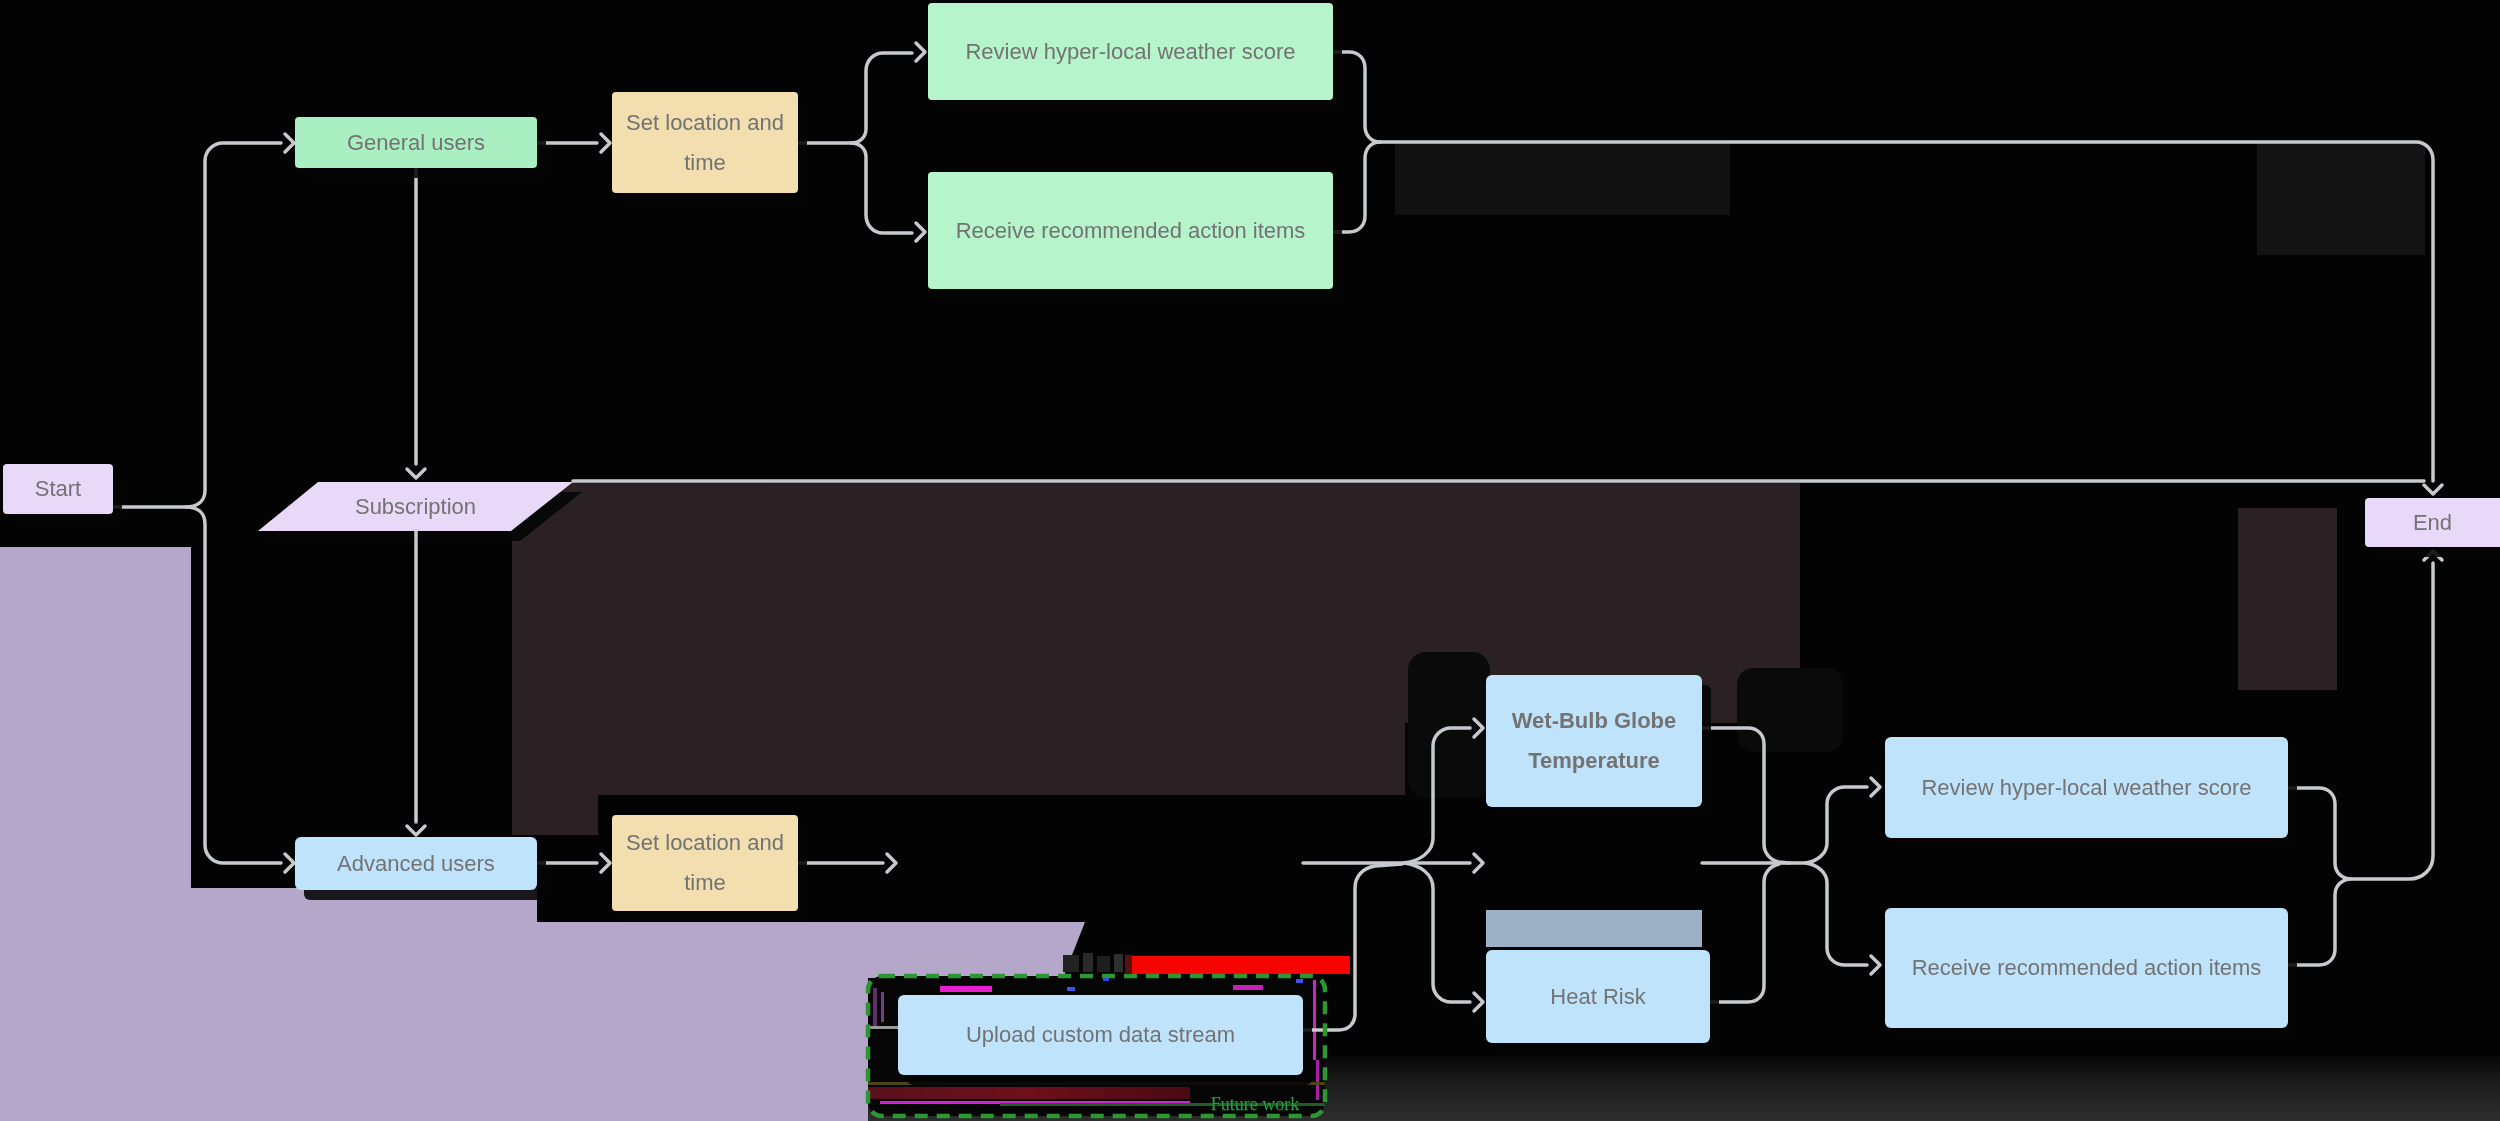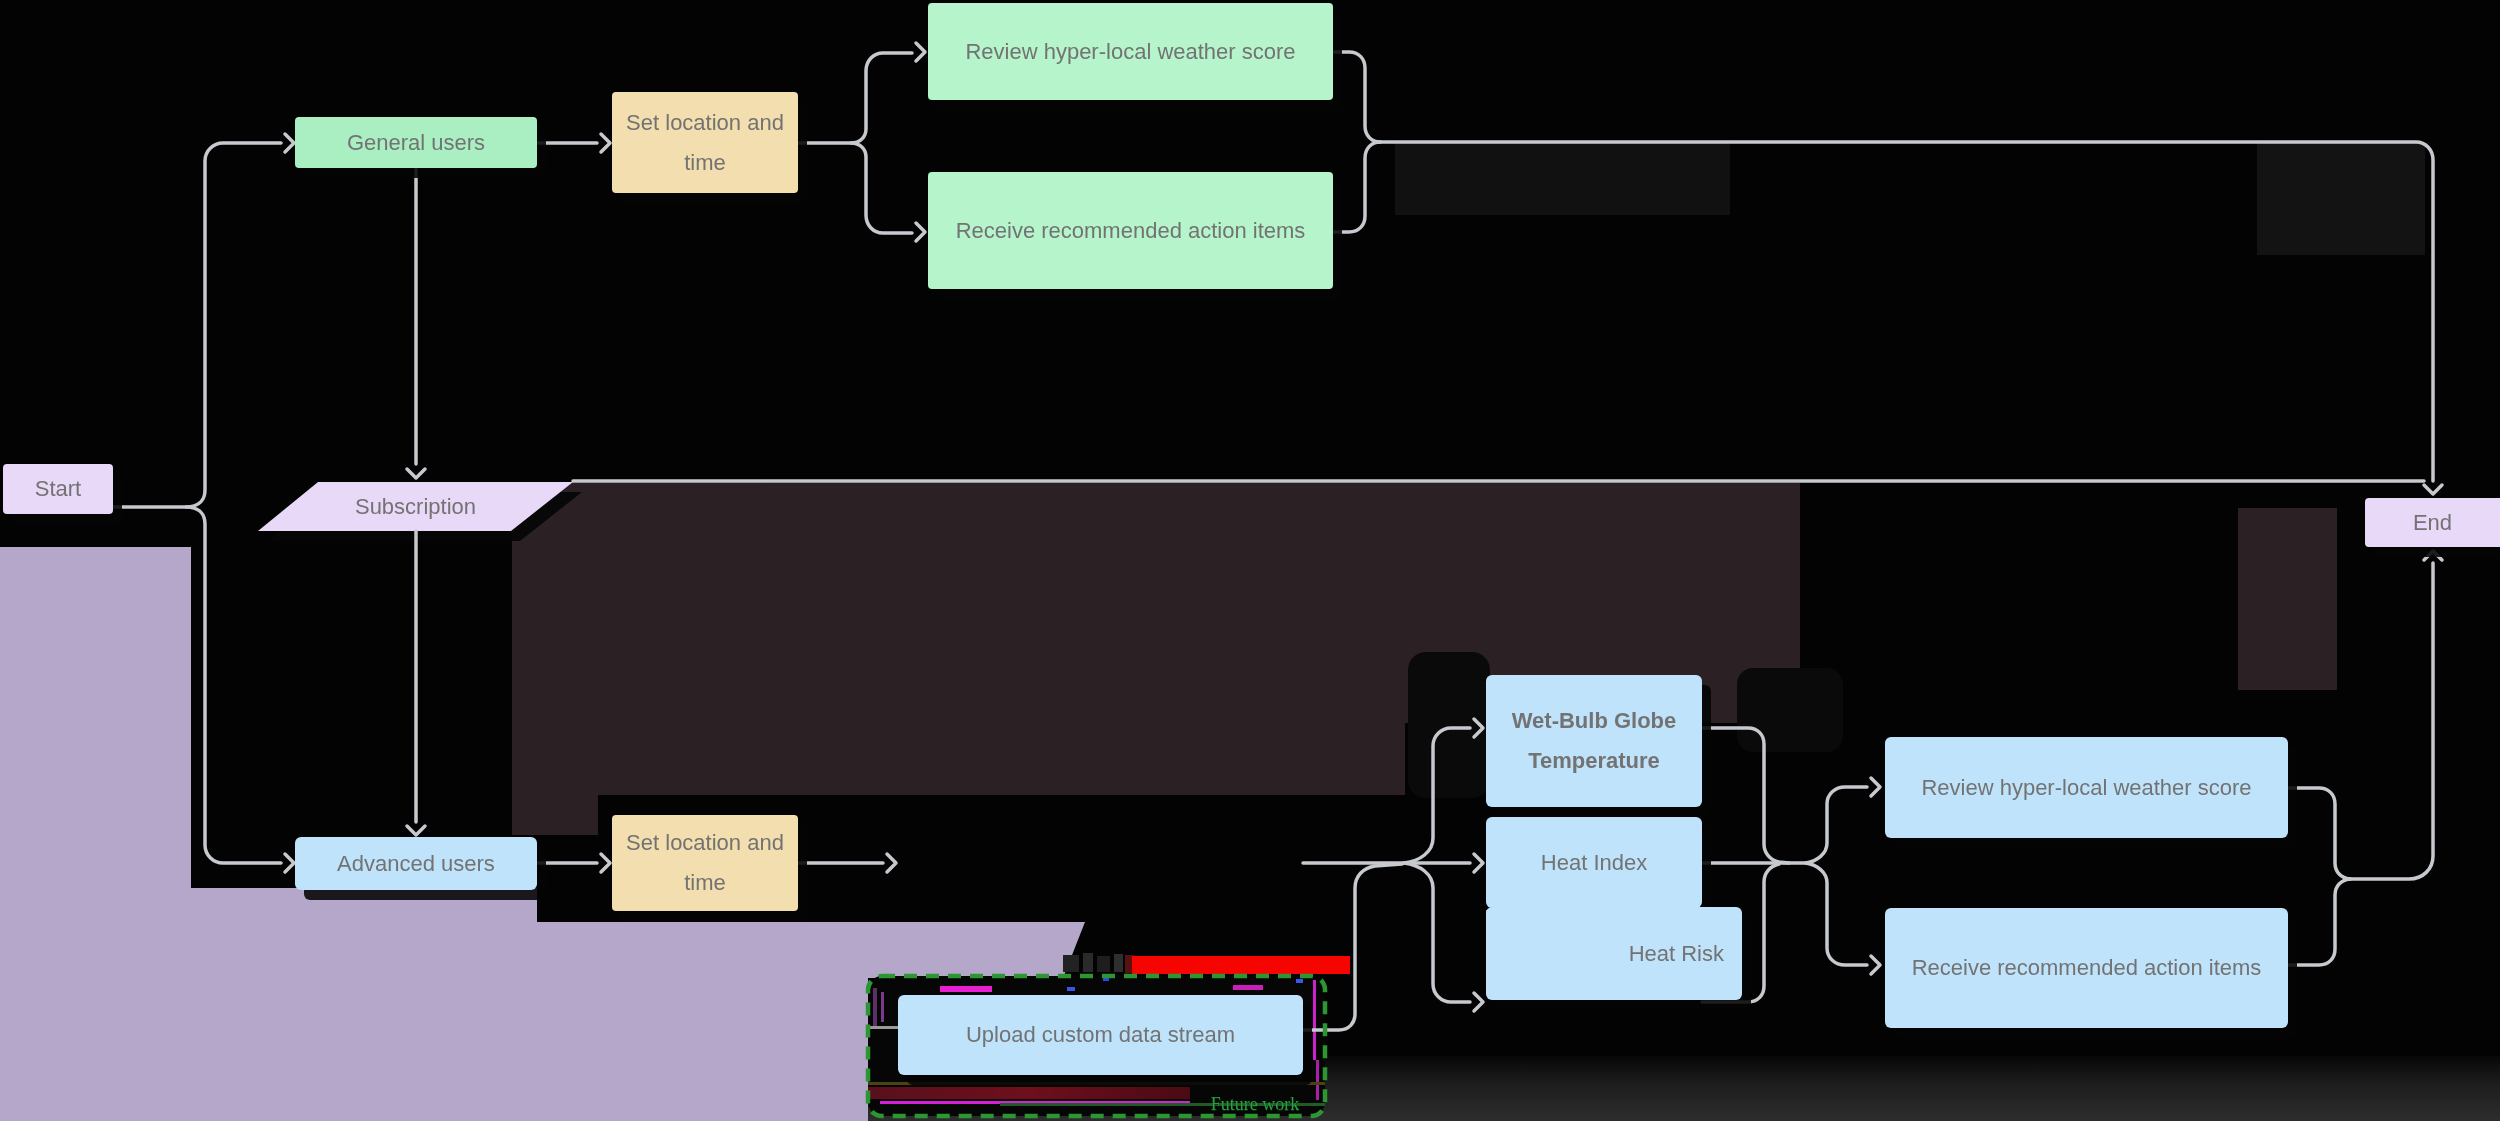--- a/index.html
+++ b/index.html
@@ -25,21 +25,21 @@
   #n-tan1{left:612px;top:92px;width:186px;height:101px;padding:2px 14px;}
   #n-review-g{left:928px;top:3px;width:405px;height:97px;}
   #n-receive-g{left:928px;top:172px;width:405px;height:117px;}
   #n-advanced{left:295px;top:837px;width:242px;height:53px;}
   #n-tan2{left:612px;top:815px;width:186px;height:96px;padding:2px 14px;}
   #n-select{left:898px;top:803px;width:405px;height:120px;}
   #n-wbgt{left:1486px;top:675px;width:216px;height:132px;padding:2px 10px;font-weight:bold;}
   #n-heatindex{left:1486px;top:817px;width:216px;height:91px;}
   #n-graybar{left:1486px;top:910px;width:216px;height:37px;background:#9cb1c5;
     border-radius:0;box-shadow:none;}
-  #n-heatrisk{left:1486px;top:907px;width:256px;height:93px;justify-content:flex-end;}
+  #n-heatrisk{left:1486px;top:950px;width:224px;height:93px;}
   #n-upload{left:898px;top:995px;width:405px;height:80px;}
   #n-review-b{left:1885px;top:737px;width:403px;height:101px;}
   #n-receive-b{left:1885px;top:908px;width:403px;height:120px;}
   #n-end{left:2365px;top:498px;width:135px;height:49px;border-radius:4px 0 0 4px;}
   #n-subscription{left:258px;top:482px;width:315px;height:49px;background:transparent;
     box-shadow:none;}
   #lbl-futurework{
     position:absolute;left:1180px;top:1092px;width:150px;height:24px;
     color:#2aa043;font-size:18px;line-height:24px;text-align:center;
     font-family:Liberation Serif, serif;text-shadow:0 1px 0 #063a0c;
@@ -176,23 +176,20 @@
   </div>
   <div class="node blue" id="n-advanced">
     <span>Advanced users</span>
   </div>
   <div class="node tan" id="n-tan2">
     <span>Set location and time</span>
   </div>
   <div class="node blue" id="n-wbgt">
     <span>Wet-Bulb Globe Temperature</span>
   </div>
-  <div class="node blue" id="n-heatindex">
-    <span>Heat Index</span>
-  </div>
   <div class="node" id="n-graybar"></div>
   <div class="node blue" id="n-heatrisk">
     <span>Heat Risk</span>
   </div>
   <div class="node blue" id="n-upload">
     <span>Upload custom data stream</span>
   </div>
   <div class="node blue" id="n-review-b">
     <span>Review hyper-local weather score</span>
   </div>

